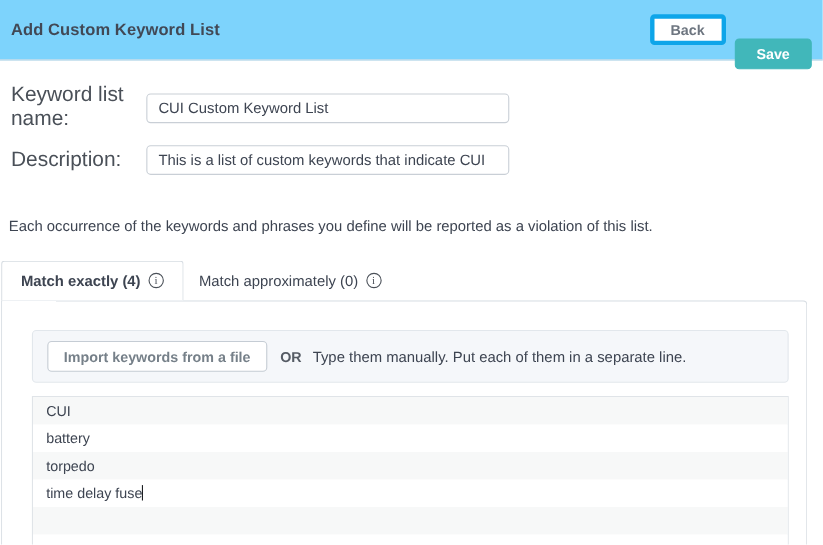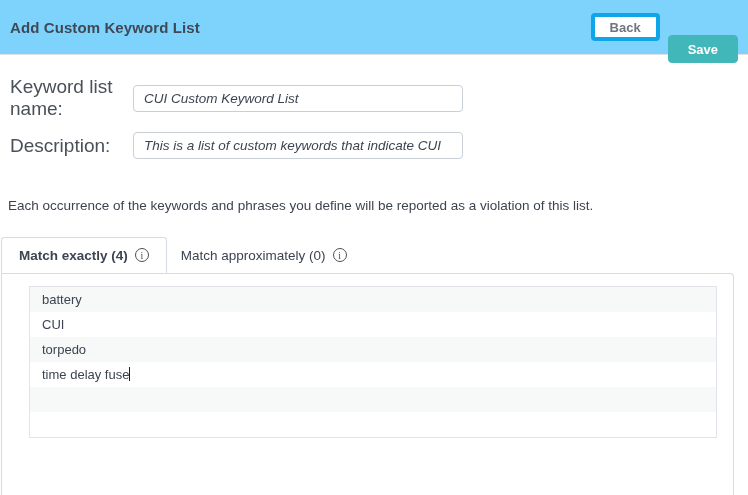--- a/index.html
+++ b/index.html
@@ -15,21 +15,21 @@
     border-radius:4px; cursor:pointer; height:28px; }
   .btn-back { background:#fff; border:4px solid #0ea5e9; color:#6e7680; padding:0 15px; margin-right:8px; }
   .btn-save { background:#41b7ba; border:1px solid #41b7ba; color:#fff; padding:0 19px;margin-top:44px; }
 
   
   .form { padding:21px 0 0 10px; }
   .form-row { display:flex; align-items:center; margin-bottom:12px; }
   .form-row label { width:123px; font-size:19px; color:#4a5058; }
   .form-row input { width:330px; height:27px; border:1px solid #c9cfd6; border-radius:4px;
     padding:0 10px; font-size:13.5px; color:#3d4451; font-family:"Liberation Sans", sans-serif;
-    background:#fff; outline:none;font-style:italic; }
+    background:#fff; outline:none; }
 
   
   .instructions { margin:38px 8px 0 8px; font-size:13.5px; color:#3d4451; line-height:17px; }
 
   
   .tabs-wrap { margin-top:23px; padding:0 14px 0 1px; }
   .tabbar { display:flex; align-items:flex-start; height:36px; }
   .tab { height:36px; display:flex; align-items:center; font-size:13.5px; color:#3d4451;
     padding:0 14px; cursor:pointer; background:transparent; position:relative; }
   .tab.active { background:#fff; border:1px solid #d6dce2; border-bottom:none;
@@ -88,23 +88,28 @@
       <span>Match exactly (4)</span>
       <span class="info-icon">i</span>
     </div>
     <div class="tab">
       <span>Match approximately (0)</span>
       <span class="info-icon">i</span>
     </div>
   </div>
 
   <div class="panel">
+    <div class="import-bar">
+      <button class="btn-import">Import keywords from a file</button>
+      <span class="or-label">OR</span>
+      <span class="import-hint">Type them manually. Put each of them in a separate line.</span>
+    </div>
 
     <div class="kw-list">
+      <div class="kw-row"><span>CUI</span></div>
       <div class="kw-row"><span>battery</span></div>
-      <div class="kw-row"><span>CUI</span></div>
       <div class="kw-row"><span>torpedo</span></div>
       <div class="kw-row"><span>time delay fuse</span><span class="caret"></span></div>
       <div class="kw-row"></div>
       <div class="kw-row"></div>
     </div>
   </div>
 </div>
 
 </body></html>

